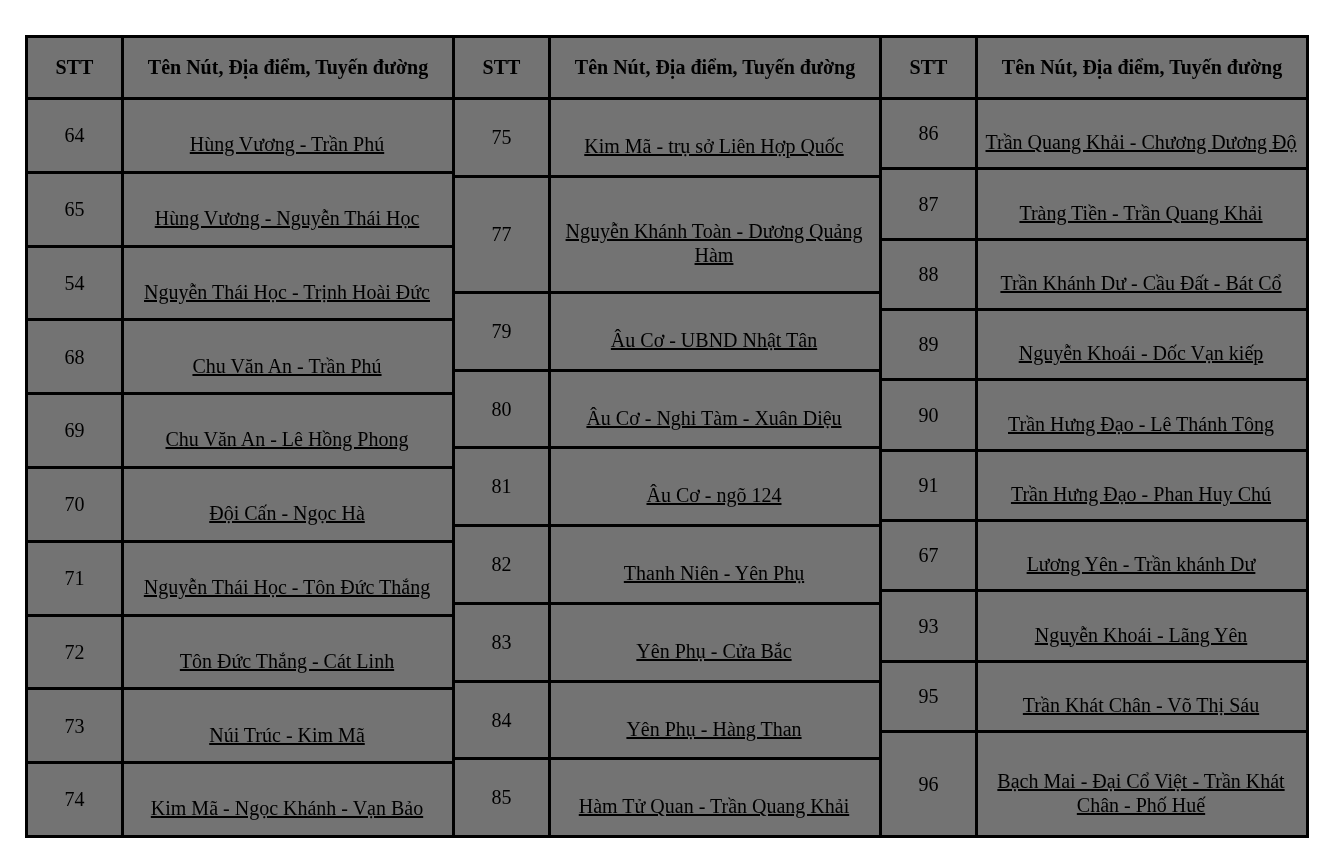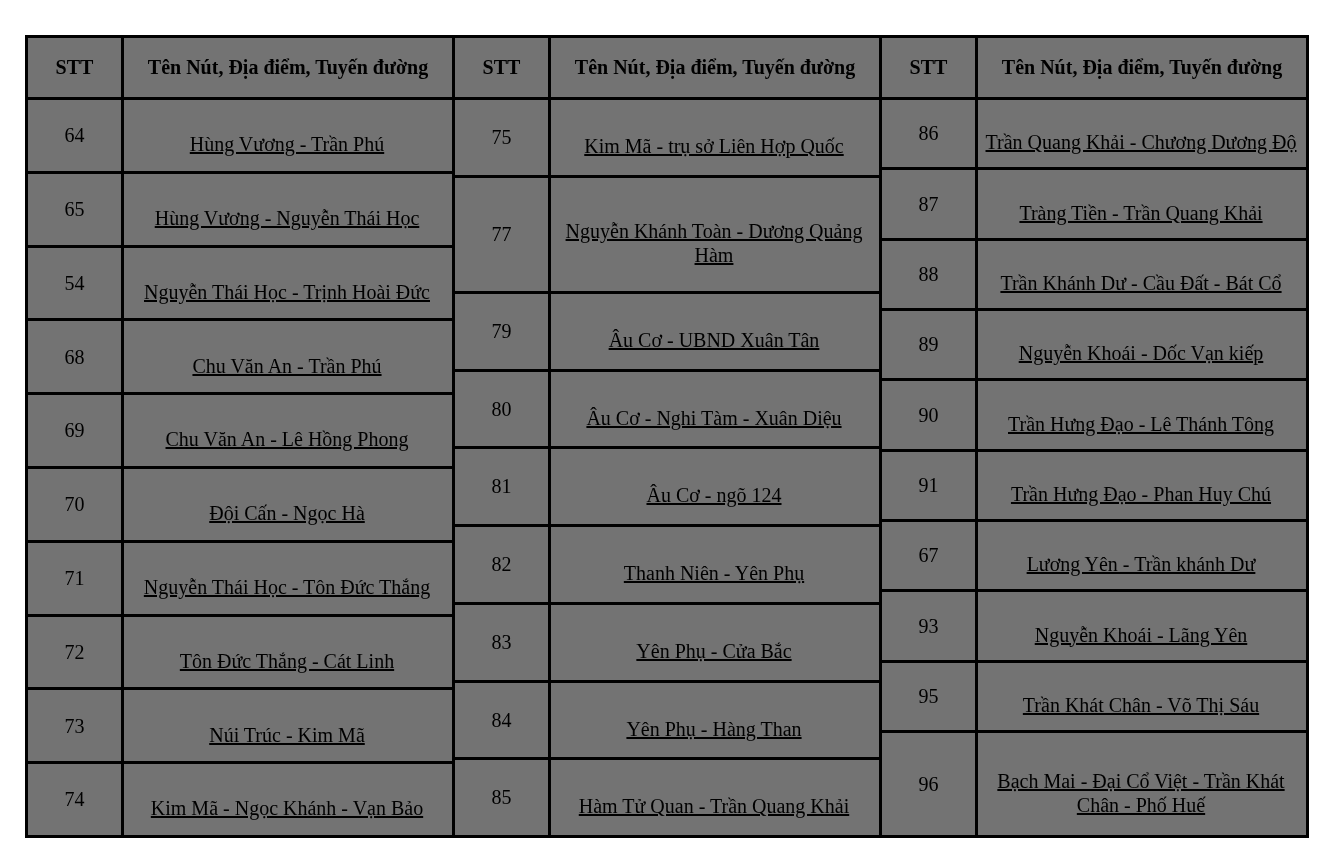--- a/index.html
+++ b/index.html
@@ -131,21 +131,21 @@
           <tr>
             <td class="stt">75</td>
             <td class="route">Kim Mã - trụ sở Liên Hợp Quốc</td>
           </tr>
           <tr>
             <td class="stt">77</td>
             <td class="route">Nguyễn Khánh Toàn - Dương Quảng Hàm</td>
           </tr>
           <tr>
             <td class="stt">79</td>
-            <td class="route">Âu Cơ - UBND Xuân Tân</td>
+            <td class="route">Âu Cơ - UBND Nhật Tân</td>
           </tr>
           <tr>
             <td class="stt">80</td>
             <td class="route">Âu Cơ - Nghi Tàm - Xuân Diệu</td>
           </tr>
           <tr>
             <td class="stt">81</td>
             <td class="route">Âu Cơ - ngõ 124</td>
           </tr>
           <tr>

